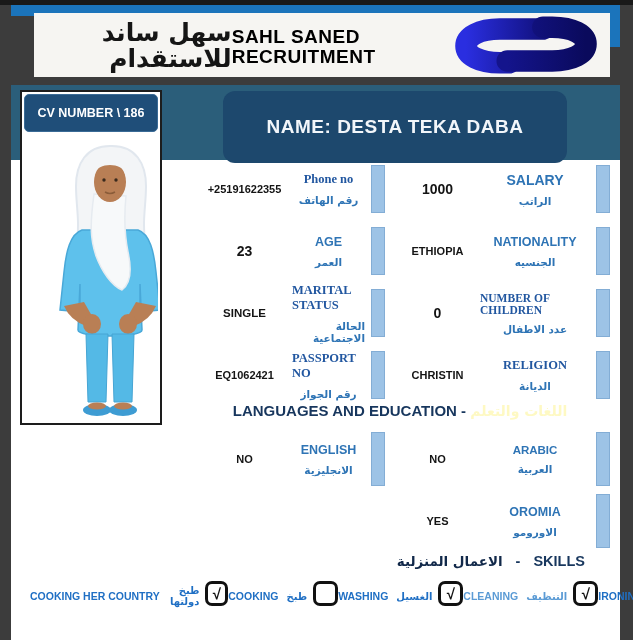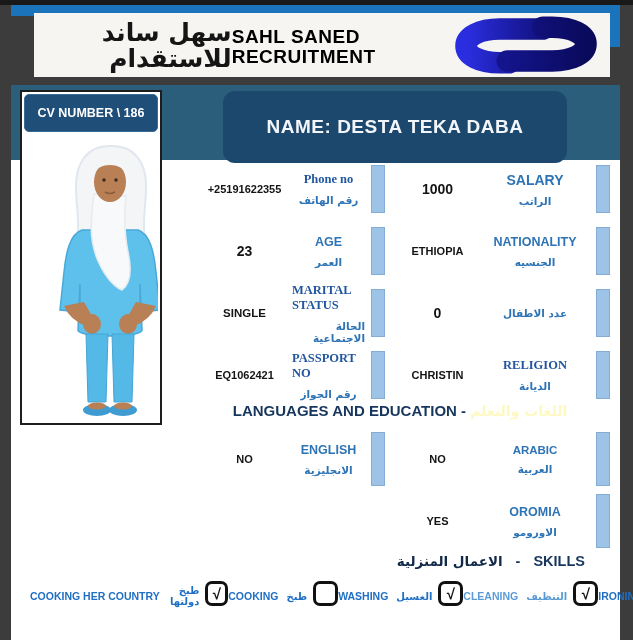--- a/index.html
+++ b/index.html
@@ -180,20 +180,21 @@
         <div class="fvalue" style="font-size:11.5px">SINGLE</div>
         <div class="flabels">
           <span class="len serif">MARITAL STATUS</span>
           <span class="lar">الحالة الاجتماعية</span>
         </div>
         <div class="fbar"></div>
       </div>
       <div class="fpair p2">
         <div class="fvalue big">0</div>
         <div class="flabels">
+          <span class="len serif" style="font-size:11.5px">NUMBER OF CHILDREN</span>
           <span class="lar">عدد الاطفال</span>
         </div>
         <div class="fbar"></div>
       </div>
     </div>
 
     <div class="frow">
       <div class="fpair p1">
         <div class="fvalue">EQ1062421</div>
         <div class="flabels">

